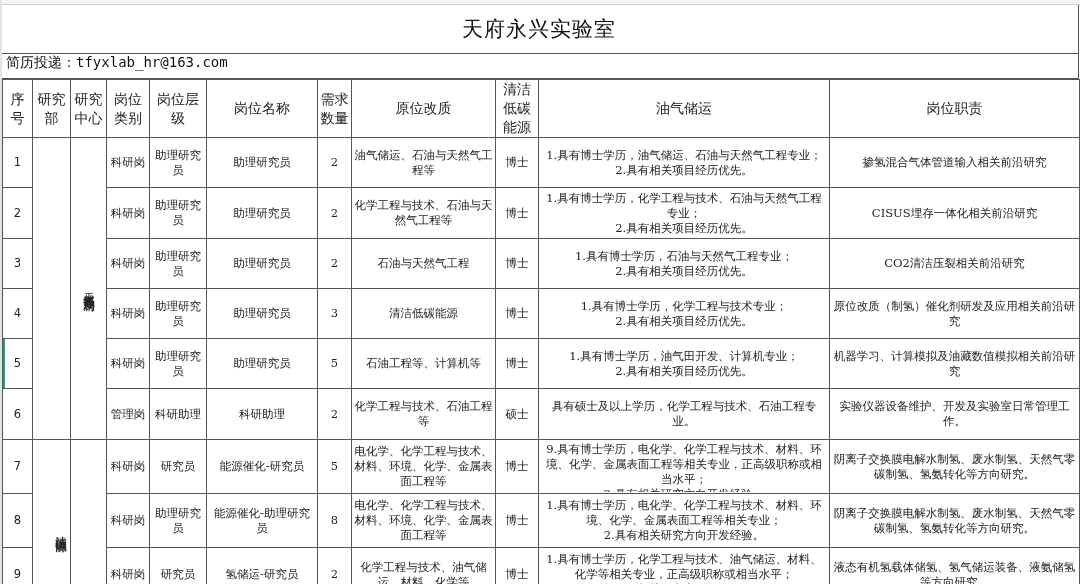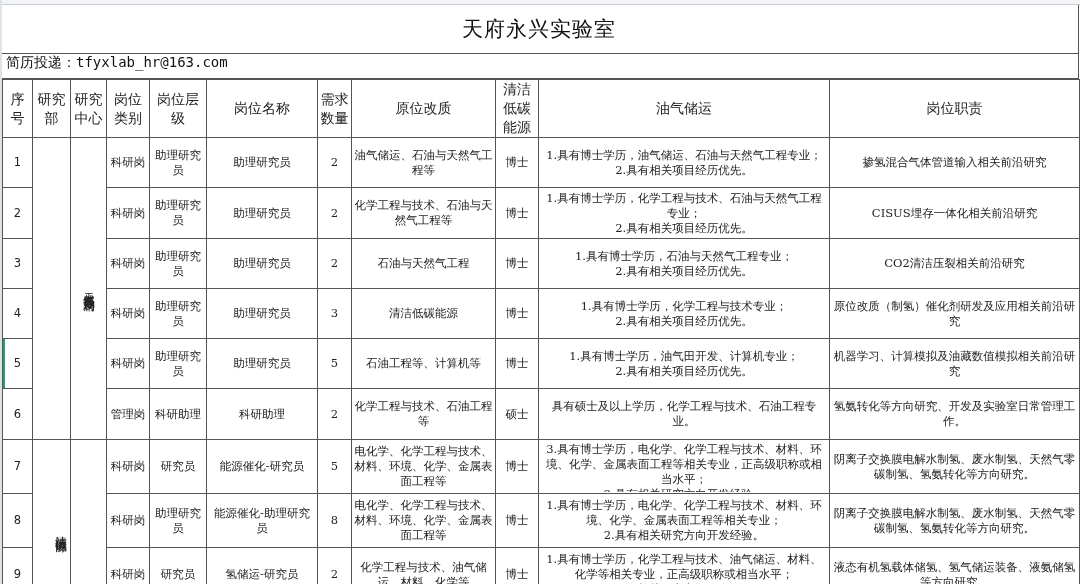--- a/index.html
+++ b/index.html
@@ -161,36 +161,36 @@
       <td>科研助理</td>
       <td>科研助理</td>
       <td class="cnt">2</td>
       <td>化学工程与技术、石油工程等</td>
       <td>硕士</td>
       <td class="left">
           <div class="cell-clip">
             <span class="rowfill">具有硕士及以上学历，化学工程与技术、石油工程专业。</span>
           </div>
         </td>
-      <td class="left">氢氨转化等方向研究、开发及实验室日常管理工作。</td>
+      <td class="left">实验仪器设备维护、开发及实验室日常管理工作。</td>
     </tr>
 
     <tr style="height:54px">
       <td class="num">7</td>
       <td rowspan="3" class="vert" style="vertical-align:top;padding-top:18px">清洁低碳能源</td>
       <td rowspan="3"></td>
       <td>科研岗</td>
       <td>研究员</td>
       <td>能源催化-研究员</td>
       <td class="cnt">5</td>
       <td>电化学、化学工程与技术、材料、环境、化学、金属表面工程等</td>
       <td>博士</td>
       <td class="left" style="vertical-align:top;padding-top:2px">
           <div class="cell-clip" style="max-height:50px">
-            <span class="rowfill">3.具有博士学历，电化学、化学工程与技术、材料、环境、化学、金属表面工程等相关专业，正高级职称或相当水平；</span>
+            <span class="rowfill">9.具有博士学历，电化学、化学工程与技术、材料、环境、化学、金属表面工程等相关专业，正高级职称或相当水平；</span>
             <span class="rowfill">2.具有相关研究方向开发经验。</span>
           </div>
         </td>
       <td class="left">阴离子交换膜电解水制氢、废水制氢、天然气零碳制氢、氢氨转化等方向研究。</td>
     </tr>
 
     <tr style="height:54px">
       <td class="num">8</td>
       <td>科研岗</td>
       <td>助理研究员</td>

